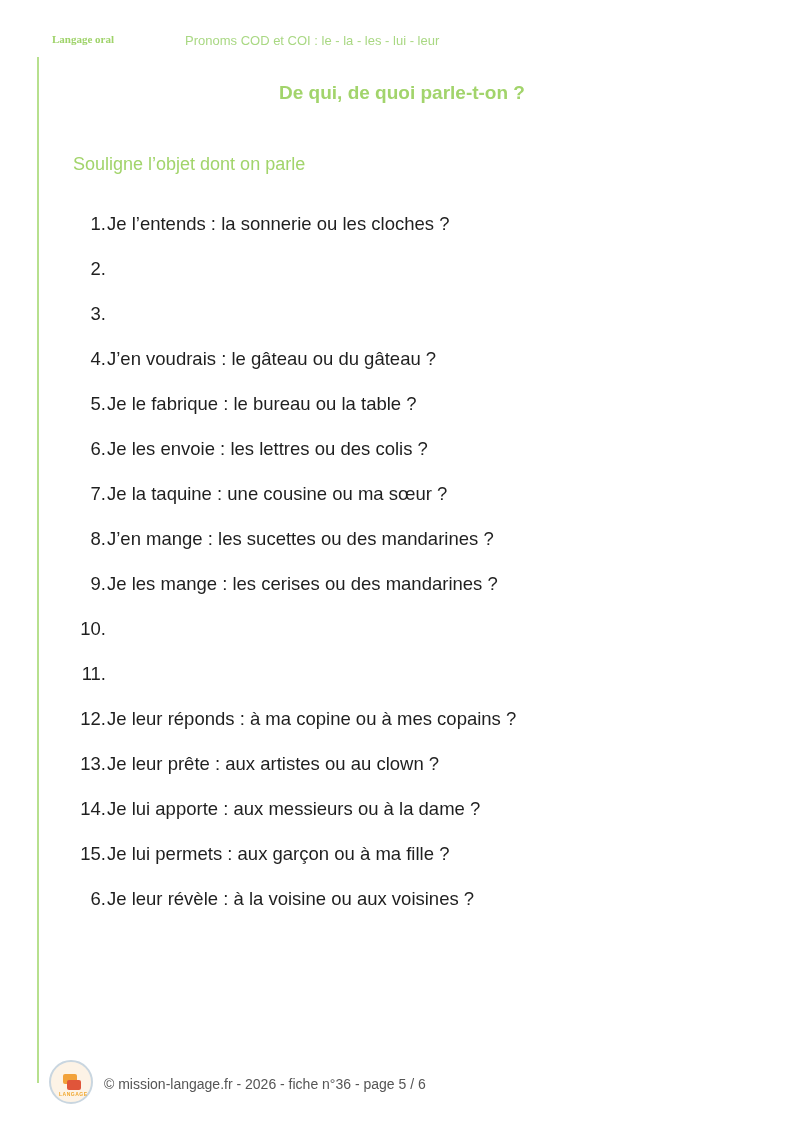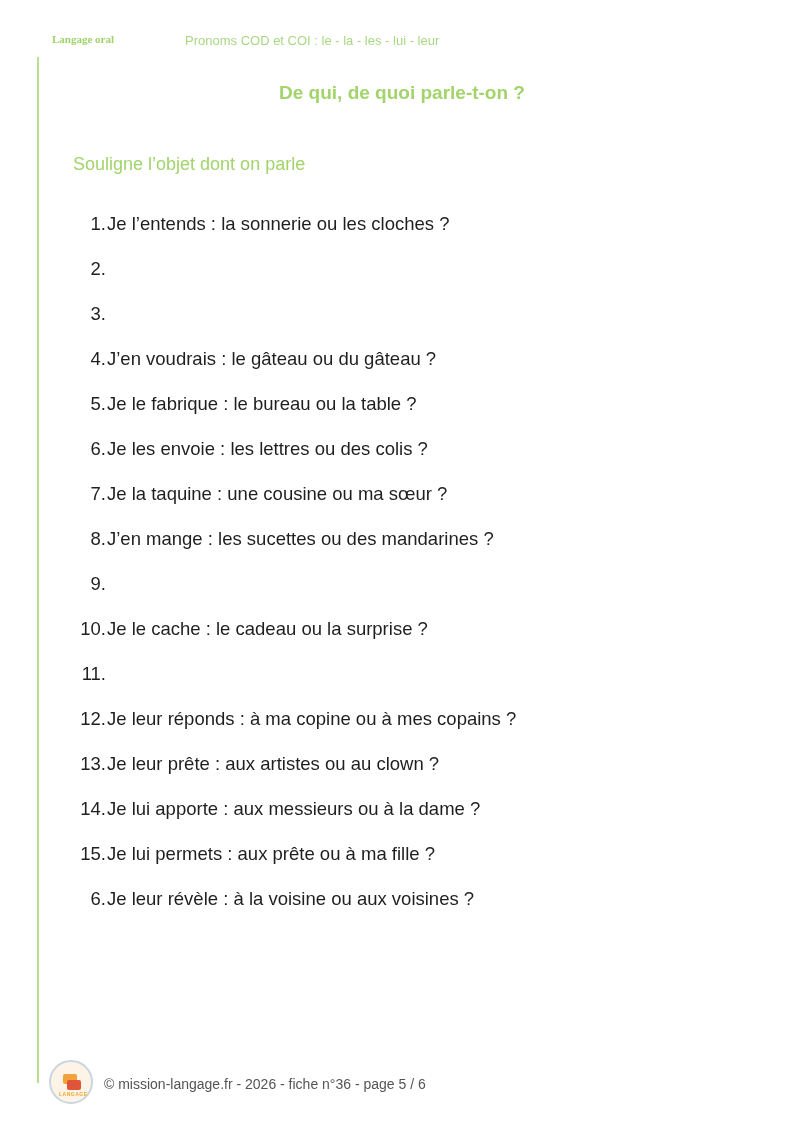--- a/index.html
+++ b/index.html
@@ -166,43 +166,43 @@
   <li class="question">
       <span class="q-num">7.</span>
       <span class="q-text">Je la taquine : une cousine ou ma sœur ?</span>
     </li>
   <li class="question">
       <span class="q-num">8.</span>
       <span class="q-text">J’en mange : les sucettes ou des mandarines ?</span>
     </li>
   <li class="question">
       <span class="q-num">9.</span>
+      <span class="q-text">Je les mange : les cerises ou des mandarines ?</span>
     </li>
   <li class="question">
       <span class="q-num">10.</span>
-      <span class="q-text">Je le cache : le cadeau ou la surprise ?</span>
     </li>
   <li class="question">
       <span class="q-num">11.</span>
     </li>
   <li class="question">
       <span class="q-num">12.</span>
       <span class="q-text">Je leur réponds : à ma copine ou à mes copains ?</span>
     </li>
   <li class="question">
       <span class="q-num">13.</span>
       <span class="q-text">Je leur prête : aux artistes ou au clown ?</span>
     </li>
   <li class="question">
       <span class="q-num">14.</span>
       <span class="q-text">Je lui apporte : aux messieurs ou à la dame ?</span>
     </li>
   <li class="question">
       <span class="q-num">15.</span>
-      <span class="q-text">Je lui permets : aux prête ou à ma fille ?</span>
+      <span class="q-text">Je lui permets : aux garçon ou à ma fille ?</span>
     </li>
   <li class="question">
       <span class="q-num">6.</span>
       <span class="q-text">Je leur révèle : à la voisine ou aux voisines ?</span>
     </li>
 </ol>
 
 <div class="footer-logo">
   <div class="bubble1"></div>
   <div class="bubble2"></div>

